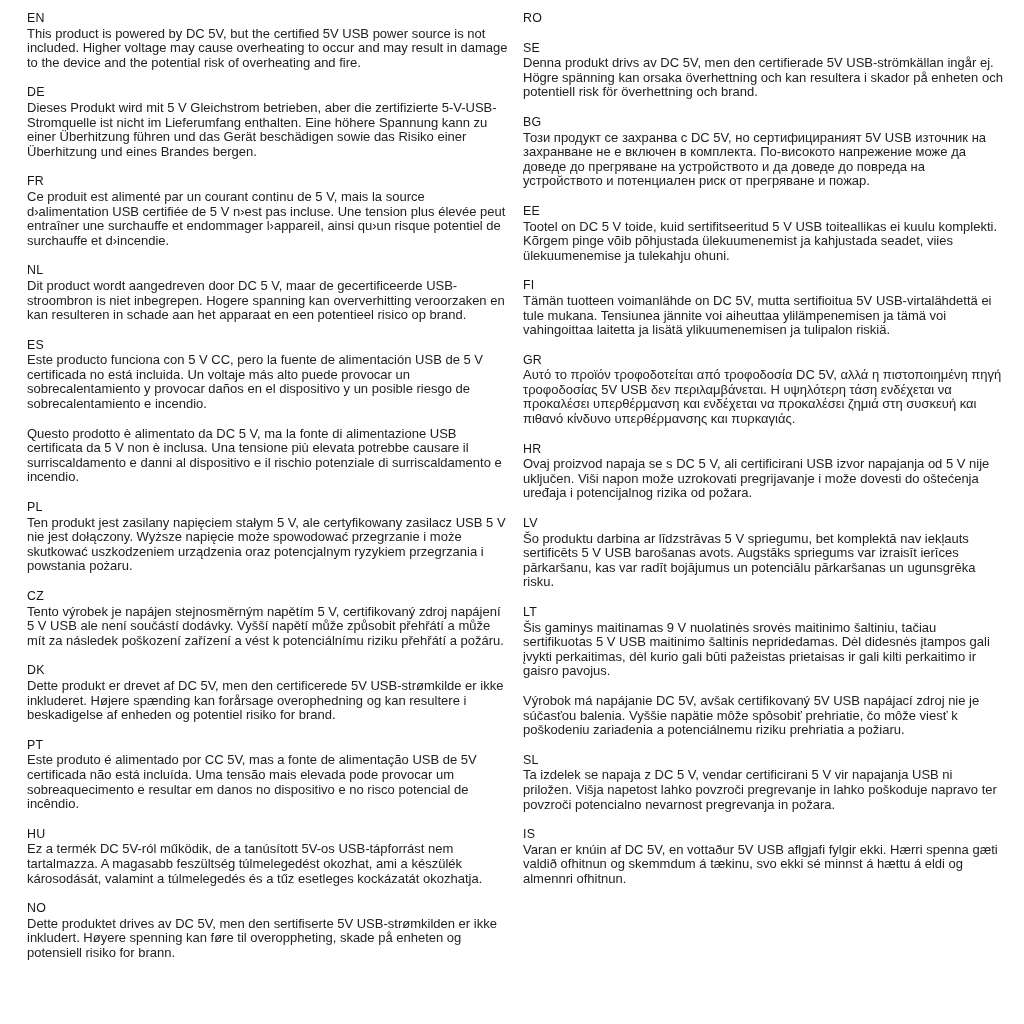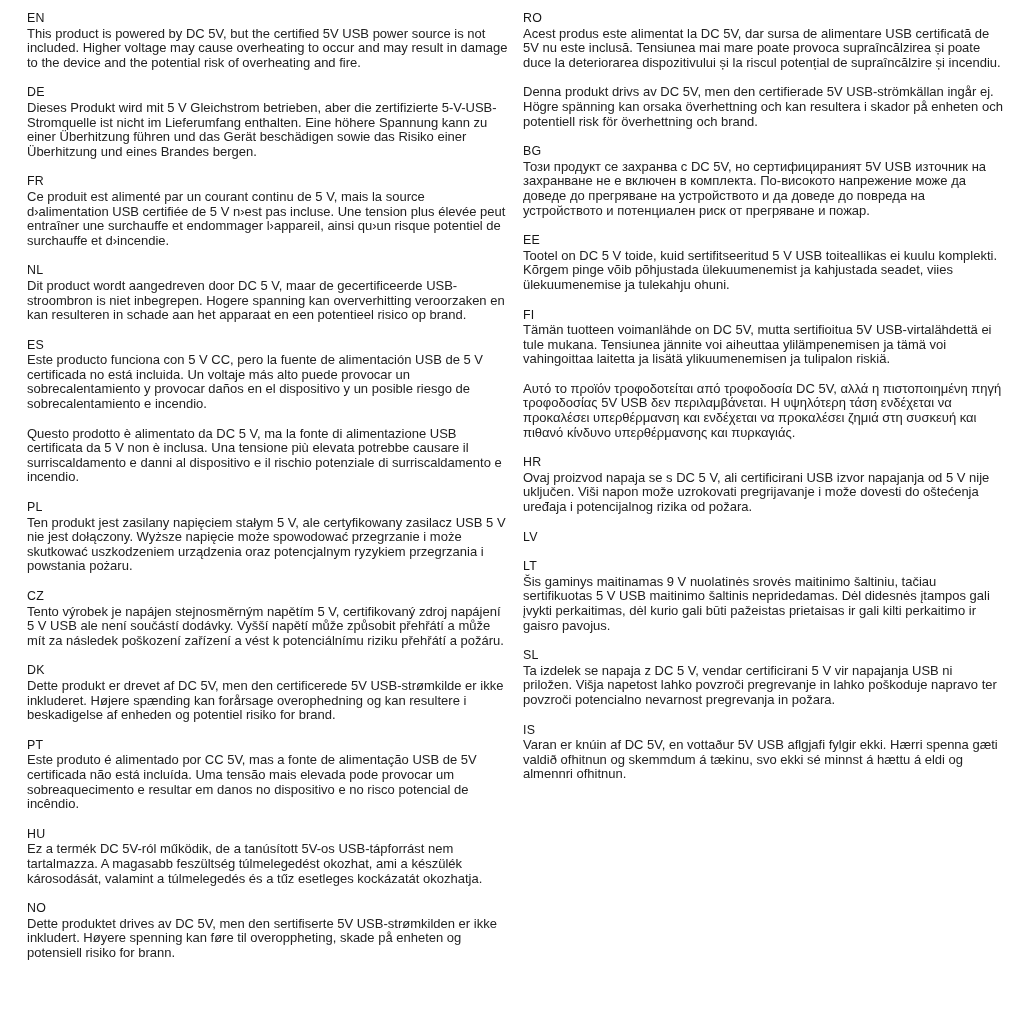--- a/index.html
+++ b/index.html
@@ -90,52 +90,55 @@
     </section>
     <section class="lang-section">
       <h2 class="lang-code">NO</h2>
       <p class="lang-text">Dette produktet drives av DC 5V, men den sertifiserte 5V USB-strømkilden er ikke inkludert. Høyere spenning kan føre til overoppheting, skade på enheten og potensiell risiko for brann.</p>
     </section>
   </div>
 
   <div class="col">
     <section class="lang-section">
       <h2 class="lang-code">RO</h2>
-      <p class="lang-text">Acest produs este alimentat la DC 5V, dar sursa de alimentare USB certificată de 5V nu este inclusă. Tensiunea mai mare poate provoca supraîncălzirea și poate duce la deteriorarea dispozitivului și la riscul potențial de supraîncălzire și incendiu.</p>
     </section>
     <section class="lang-section">
+      <h2 class="lang-code">SE</h2>
       <p class="lang-text">Denna produkt drivs av DC 5V, men den certifierade 5V USB-strömkällan ingår ej. Högre spänning kan orsaka överhettning och kan resultera i skador på enheten och potentiell risk för överhettning och brand.</p>
     </section>
     <section class="lang-section">
       <h2 class="lang-code">BG</h2>
       <p class="lang-text">Този продукт се захранва с DC 5V, но сертифицираният 5V USB източник на захранване не е включен в комплекта. По-високото напрежение може да доведе до прегряване на устройството и да доведе до повреда на устройството и потенциален риск от прегряване и пожар.</p>
     </section>
     <section class="lang-section">
       <h2 class="lang-code">EE</h2>
       <p class="lang-text">Tootel on DC 5 V toide, kuid sertifitseeritud 5 V USB toiteallikas ei kuulu komplekti. Kõrgem pinge võib põhjustada ülekuumenemist ja kahjustada seadet, viies ülekuumenemise ja tulekahju ohuni.</p>
     </section>
     <section class="lang-section">
       <h2 class="lang-code">FI</h2>
       <p class="lang-text">Tämän tuotteen voimanlähde on DC 5V, mutta sertifioitua 5V USB-virtalähdettä ei tule mukana. Tensiunea jännite voi aiheuttaa ylilämpenemisen ja tämä voi vahingoittaa laitetta ja lisätä ylikuumenemisen ja tulipalon riskiä.</p>
     </section>
     <section class="lang-section">
+      <h2 class="lang-code">GR</h2>
       <p class="lang-text">Αυτό το προϊόν τροφοδοτείται από τροφοδοσία DC 5V, αλλά η πιστοποιημένη πηγή τροφοδοσίας 5V USB δεν περιλαμβάνεται. Η υψηλότερη τάση ενδέχεται να προκαλέσει υπερθέρμανση και ενδέχεται να προκαλέσει ζημιά στη συσκευή και πιθανό κίνδυνο υπερθέρμανσης και πυρκαγιάς.</p>
     </section>
     <section class="lang-section">
       <h2 class="lang-code">HR</h2>
       <p class="lang-text">Ovaj proizvod napaja se s DC 5 V, ali certificirani USB izvor napajanja od 5 V nije uključen. Viši napon može uzrokovati pregrijavanje i može dovesti do oštećenja uređaja i potencijalnog rizika od požara.</p>
     </section>
     <section class="lang-section">
       <h2 class="lang-code">LV</h2>
+      <p class="lang-text">Šo produktu darbina ar līdzstrāvas 5 V spriegumu, bet komplektā nav iekļauts sertificēts 5 V USB barošanas avots. Augstāks spriegums var izraisīt ierīces pārkaršanu, kas var radīt bojājumus un potenciālu pārkaršanas un ugunsgrēka risku.</p>
     </section>
     <section class="lang-section">
       <h2 class="lang-code">LT</h2>
       <p class="lang-text">Šis gaminys maitinamas 9 V nuolatinės srovės maitinimo šaltiniu, tačiau sertifikuotas 5 V USB maitinimo šaltinis nepridedamas. Dėl didesnės įtampos gali įvykti perkaitimas, dėl kurio gali būti pažeistas prietaisas ir gali kilti perkaitimo ir gaisro pavojus.</p>
     </section>
     <section class="lang-section">
+      <p class="lang-text">Výrobok má napájanie DC 5V, avšak certifikovaný 5V USB napájací zdroj nie je súčasťou balenia. Vyššie napätie môže spôsobiť prehriatie, čo môže viesť k poškodeniu zariadenia a potenciálnemu riziku prehriatia a požiaru.</p>
     </section>
     <section class="lang-section">
       <h2 class="lang-code">SL</h2>
       <p class="lang-text">Ta izdelek se napaja z DC 5 V, vendar certificirani 5 V vir napajanja USB ni priložen. Višja napetost lahko povzroči pregrevanje in lahko poškoduje napravo ter povzroči potencialno nevarnost pregrevanja in požara.</p>
     </section>
     <section class="lang-section">
       <h2 class="lang-code">IS</h2>
       <p class="lang-text">Varan er knúin af DC 5V, en vottaður 5V USB aflgjafi fylgir ekki. Hærri spenna gæti valdið ofhitnun og skemmdum á tækinu, svo ekki sé minnst á hættu á eldi og almennri ofhitnun.</p>
     </section>
   </div>

